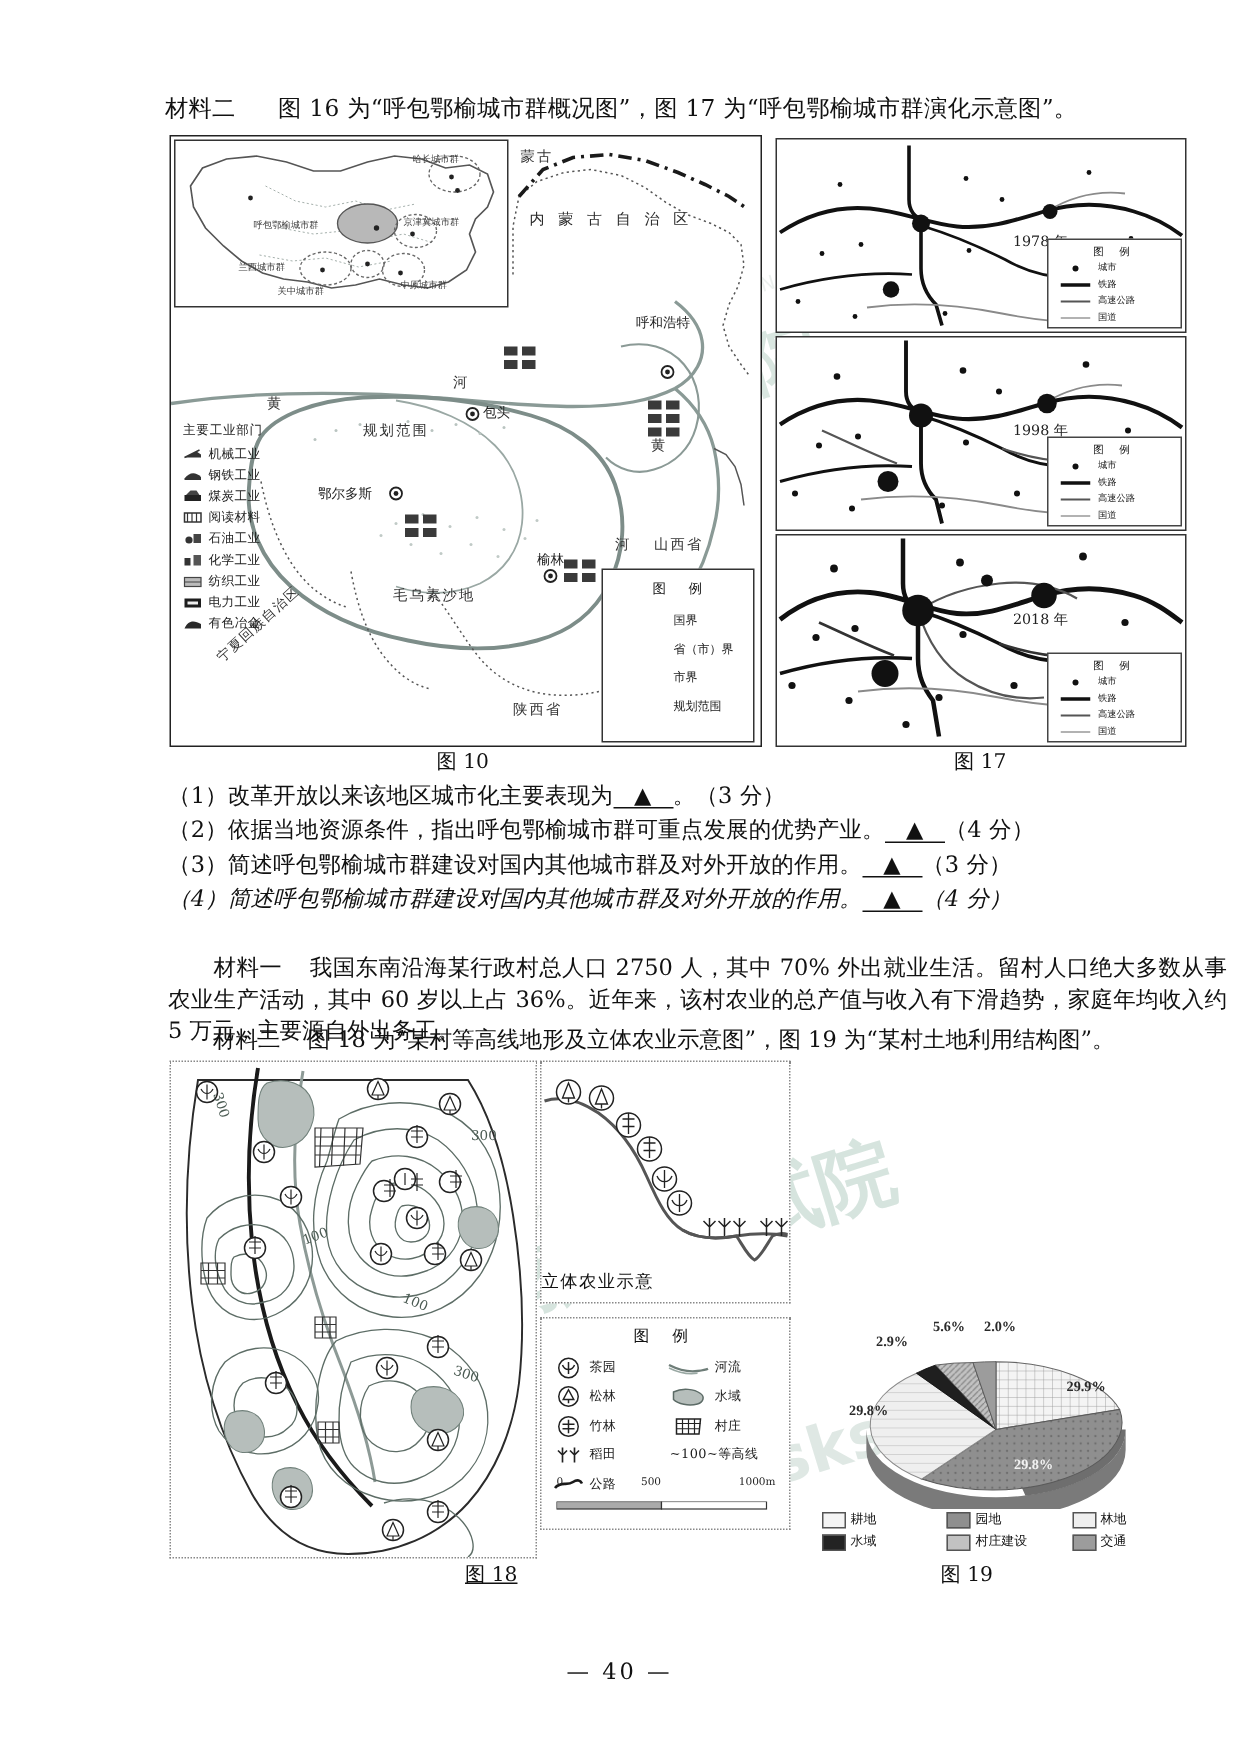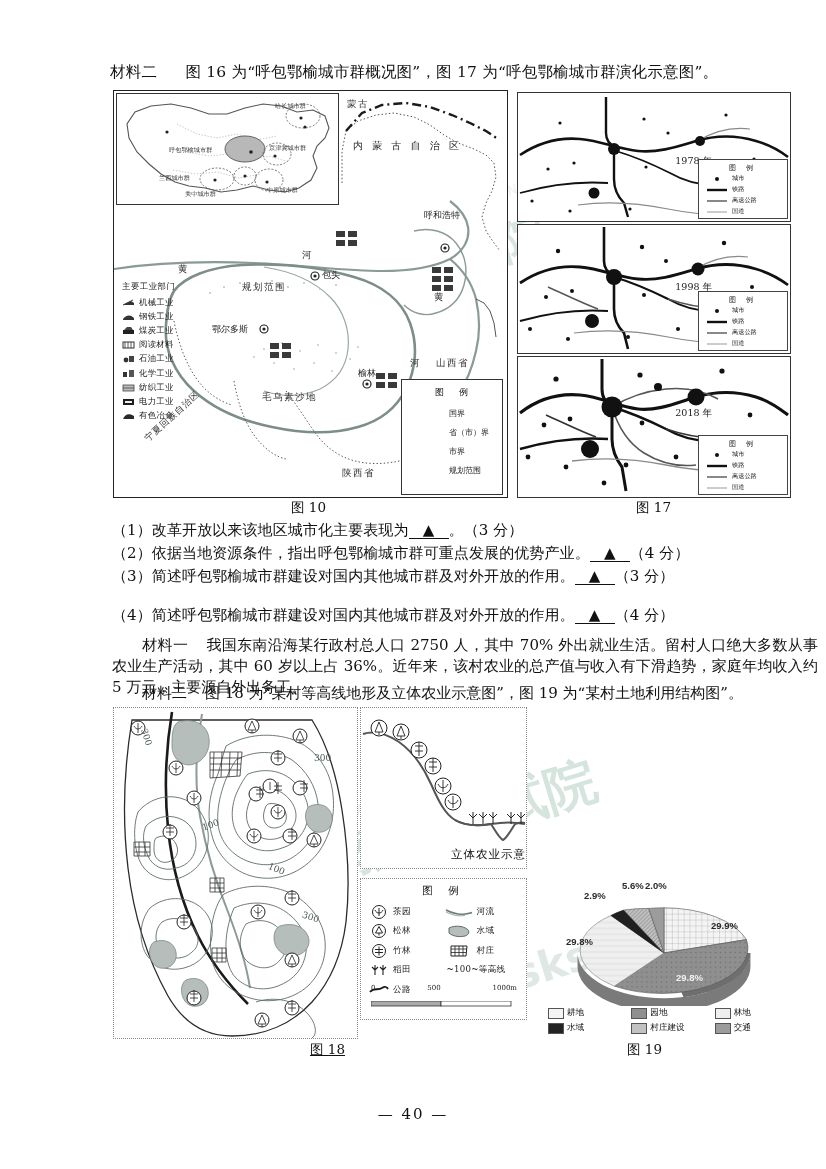--- a/index.html
+++ b/index.html
@@ -205,21 +205,21 @@
     position: absolute;
     left: 360px; top: 707px;
     width: 165px; height: 160px;
     border: 1.4px dotted #888;
     background: #fff;
     overflow: hidden;
   }
   .stereo-cap {
     position: absolute;
     bottom: 6px; left: 0; right: 0;
-    text-align: right;
+    text-align: left;
     font-size: 11.5px;
     color: #111;
     letter-spacing: 1px;
   }
 
   
   .f18-legend {
     position: absolute;
     left: 360px; top: 878px;
     width: 165px; height: 140px;
@@ -241,21 +241,21 @@
     left: 536px; top: 876px;
     width: 270px; height: 160px;
   }
   .pie-wrap { position:absolute; left:28px; top:20px; width:200px; height:110px;}
   .pct {
     position: absolute;
     font-size: 9.5px;
     font-weight: bold;
     color: #2a2a2a;
     white-space: nowrap;
-    font-family: Liberation Sans, sans-serif;
+    font-family: Liberation Serif, serif;
   }
   .pct.light { color:#f2f2f2; }
   .pie-legend {
     position:absolute; left:12px; bottom:2px; width:250px;
   }
   .pl-row { display:flex; }
   .pl-item { display:flex; align-items:center; width: 90px; }
   .pl-sw {
     width:14px; height:9px; margin-right:3px;
     border:1px solid #555; flex:0 0 14px;
@@ -763,21 +763,21 @@
 
   <div class="qline" style="top:521px;">
     <span>（1）</span><span>改革开放以来该地区城市化主要表现为</span><span class="blank">▲</span><span>。（3 分）</span>
   </div>
   <div class="qline" style="top:544px;">
     <span>（2）</span><span>依据当地资源条件，指出呼包鄂榆城市群可重点发展的优势产业。</span><span class="blank">▲</span><span>（4 分）</span>
   </div>
   <div class="qline" style="top:567px;">
     <span>（3）</span><span>简述呼包鄂榆城市群建设对国内其他城市群及对外开放的作用。</span><span class="blank">▲</span><span>（3 分）</span>
   </div>
-  <div class="qline" style="top:606px;">
+  <div class="qline" style="top:590px;font-style:italic;">
     <span>（4）</span><span>简述呼包鄂榆城市群建设对国内其他城市群及对外开放的作用。</span><span class="blank">▲</span><span>（4 分）</span>
   </div>
 
 
   <div class="para" style="top:635px;">
     <span style="display:inline-block;width:30px"></span><span>材料一</span><span style="display:inline-block;width:18px"></span><span>我国东南沿海某行政村总人口 2750 人，其中 70% 外出就业生活。留村人口绝大多数从事农业生产活动，其中 60 岁以上占 36%。近年来，该村农业的总产值与收入有下滑趋势，家庭年均收入约 5 万元，主要源自外出务工。</span>
   </div>
 
   <div class="para" style="top:683px;">
     <span style="display:inline-block;width:30px"></span><span>材料二</span><span style="display:inline-block;width:18px"></span><span>图 18 为“某村等高线地形及立体农业示意图”，图 19 为“某村土地利用结构图”。</span>
@@ -1064,21 +1064,21 @@
       <path d="M100,58 L59.0,14.3 A88,46 0 0 1 84.4,12.6 Z" fill="url(#pat-hatch)" stroke="#555" stroke-width=".6"></path>
 
       <path d="M100,58 L84.4,12.6 A88,46 0 0 1 100,12 Z" fill="#9c9c9c" stroke="#555" stroke-width=".6"></path>
     </svg>
 
     <span class="pct" style="left:175px; top:44px;">29.9%</span>
     <span class="pct light" style="left:140px; top:96px;">29.8%</span>
     <span class="pct" style="left:30px; top:60px;">29.8%</span>
     <span class="pct" style="left:48px; top:14px;">2.9%</span>
     <span class="pct" style="left:86px; top:4px;">5.6%</span>
-    <span class="pct" style="left:109px; top:4px;">2.0%</span>
+    <span class="pct" style="left:120px; top:4px;">2.0%</span>
 
     <div class="pie-legend">
       <div class="pl-row">
         <span class="pl-item">
           <span class="pl-sw" style="background:#f4f4f4;"></span>
           <span class="pl-txt">耕地</span>
         </span>
         <span class="pl-item">
           <span class="pl-sw" style="background:#8f8f8f;"></span>
           <span class="pl-txt">园地</span>

